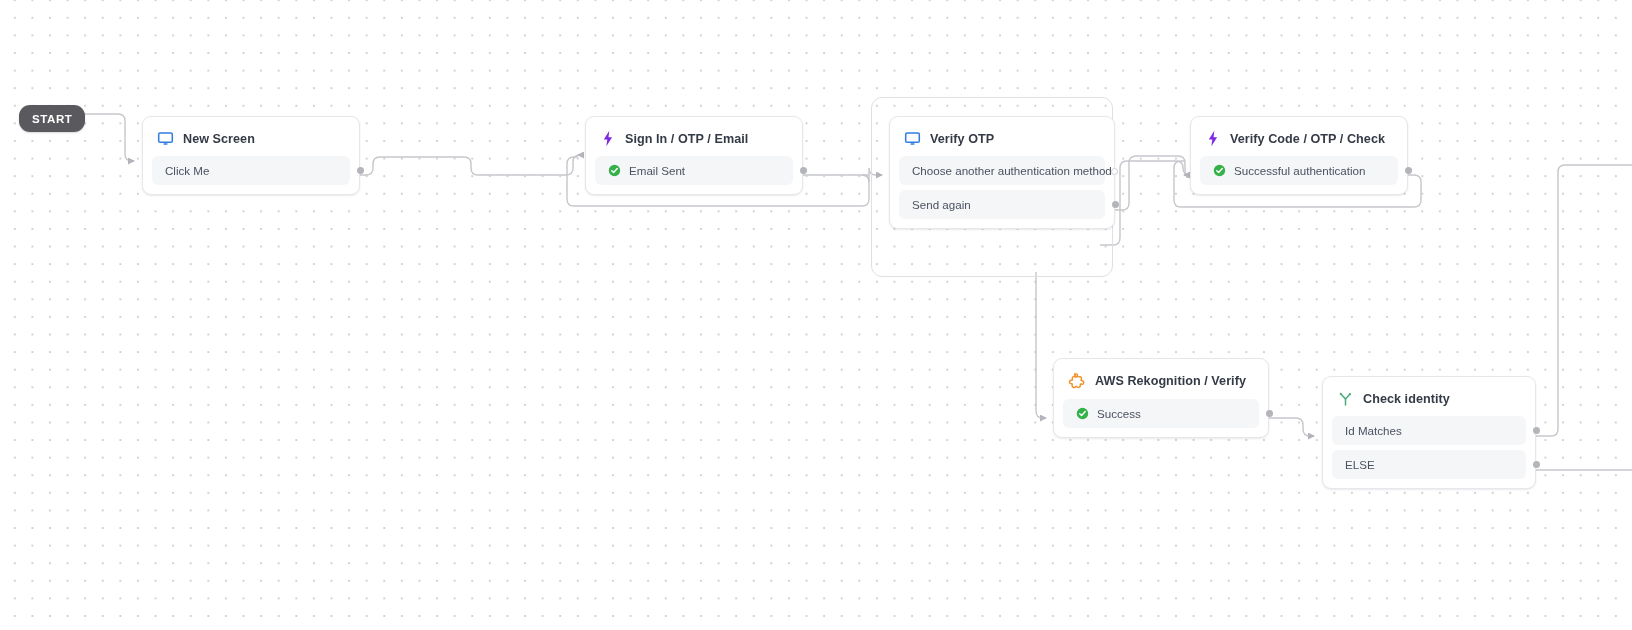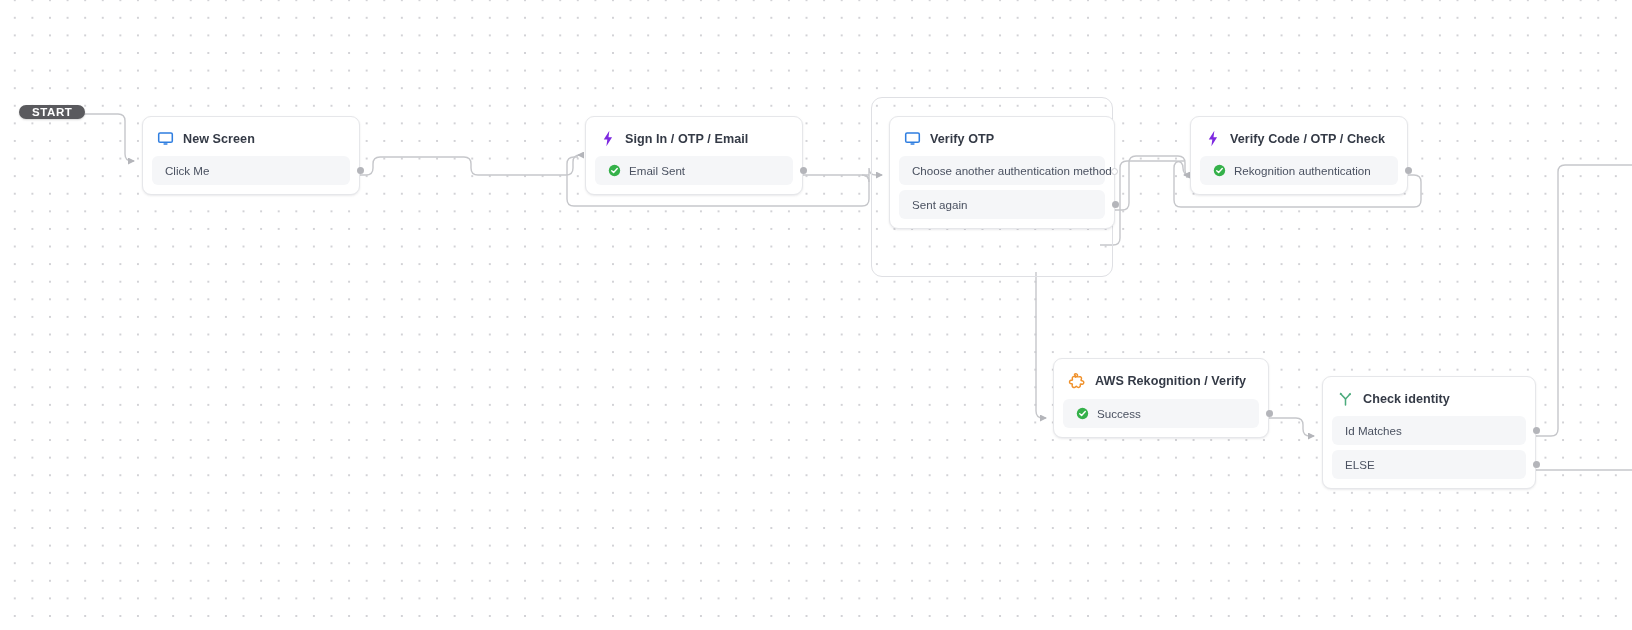--- a/index.html
+++ b/index.html
@@ -43,21 +43,21 @@
     position: absolute;
     display: flex;
     align-items: center;
     justify-content: center;
     background: #5a5a5e;
     color: #ffffff;
     font-size: 11.5px;
     font-weight: bold;
     letter-spacing: 0.6px;
     border-radius: 11px;
-    height: 14px;
+    height: 27px;
     padding: 0 13px;
     left: 19px;
     top: 105px;
     box-shadow: 0 1px 2px rgba(0,0,0,0.16);
   }
 
   
   .node {
     position: absolute;
     background: #ffffff;
@@ -223,21 +223,21 @@
         </svg>
       </span>
       <span class="node-title">Verify OTP</span>
     </div>
     <div class="node-body">
       <div class="port-row">
         <span>Choose another authentication method</span>
         <span class="port-dot hollow" style="right:-13px; top:12px;"></span>
       </div>
       <div class="port-row">
-        <span>Sent again</span>
+        <span>Send again</span>
         <span class="port-dot" style="right:-14px; top:11px;"></span>
       </div>
     </div>
   </div>
 
   <div class="node" style="left:1190px; top:116px; width:218px;">
     <div class="node-header">
       <span class="icon-holder">
         <svg class="icon-svg" width="16" height="17" viewBox="0 0 16 20">
           <path d="M9.6 1 L3 11.2 L7.2 11.2 L6.1 19 L12.8 8.4 L8.6 8.4 Z" fill="#7d28e0"></path>
@@ -246,21 +246,21 @@
       <span class="node-title">Verify Code / OTP / Check</span>
     </div>
     <div class="node-body">
       <div class="port-row">
         <span class="row-icon">
           <svg class="icon-svg" width="13" height="13" viewBox="0 0 16 16">
             <circle cx="8" cy="8" r="7" fill="#35b14a"></circle>
             <path d="M4.6 8.2 L6.9 10.5 L11.4 5.6" fill="none" stroke="#ffffff" stroke-width="1.7" stroke-linecap="round" stroke-linejoin="round"></path>
           </svg>
         </span>
-        <span>Rekognition authentication</span>
+        <span>Successful authentication</span>
         <span class="port-dot" style="right:-14px; top:11px;"></span>
       </div>
     </div>
   </div>
 
   <div class="node" style="left:1322px; top:376px; width:214px;">
     <div class="node-header">
       <span class="icon-holder">
         <svg class="icon-svg" width="17" height="17" viewBox="0 0 20 20">
           <path d="M10 17.5 L10 10.5 L4.2 4.5" fill="none" stroke="#4cab7d" stroke-width="1.8" stroke-linecap="round"></path>

